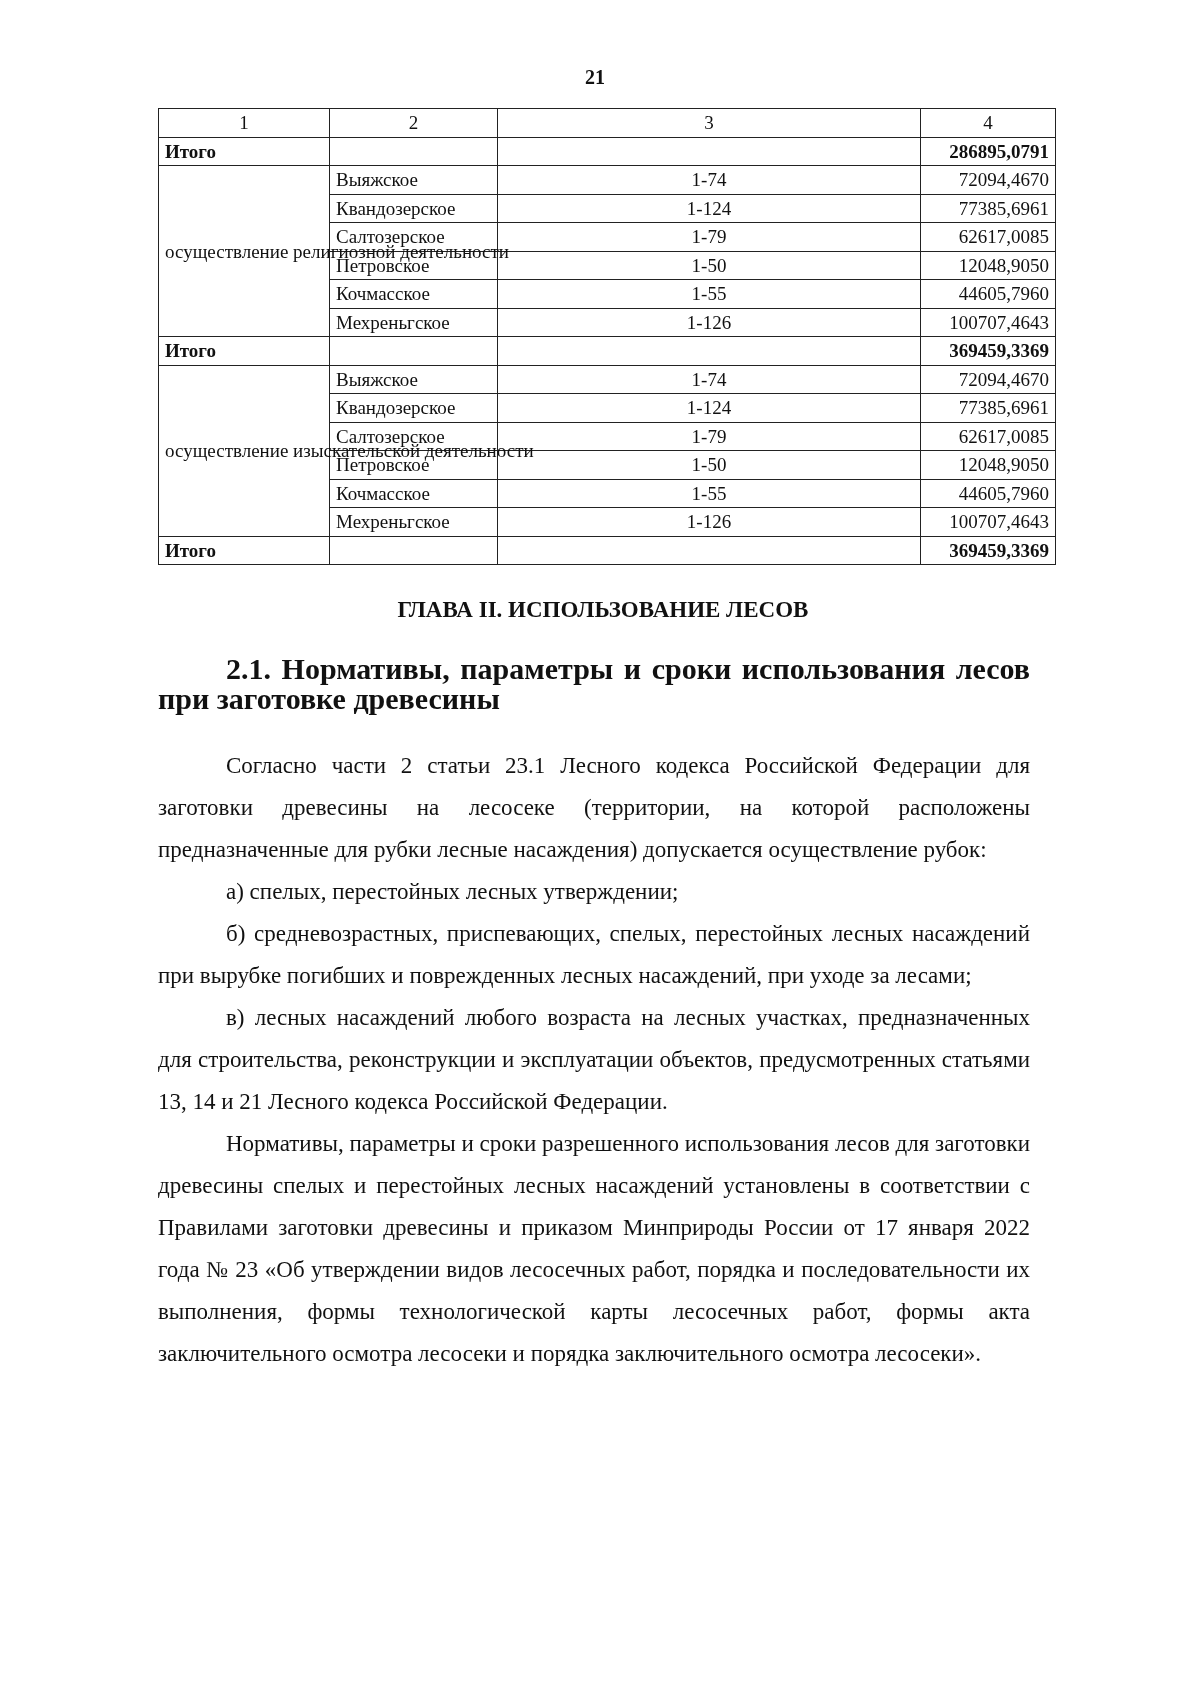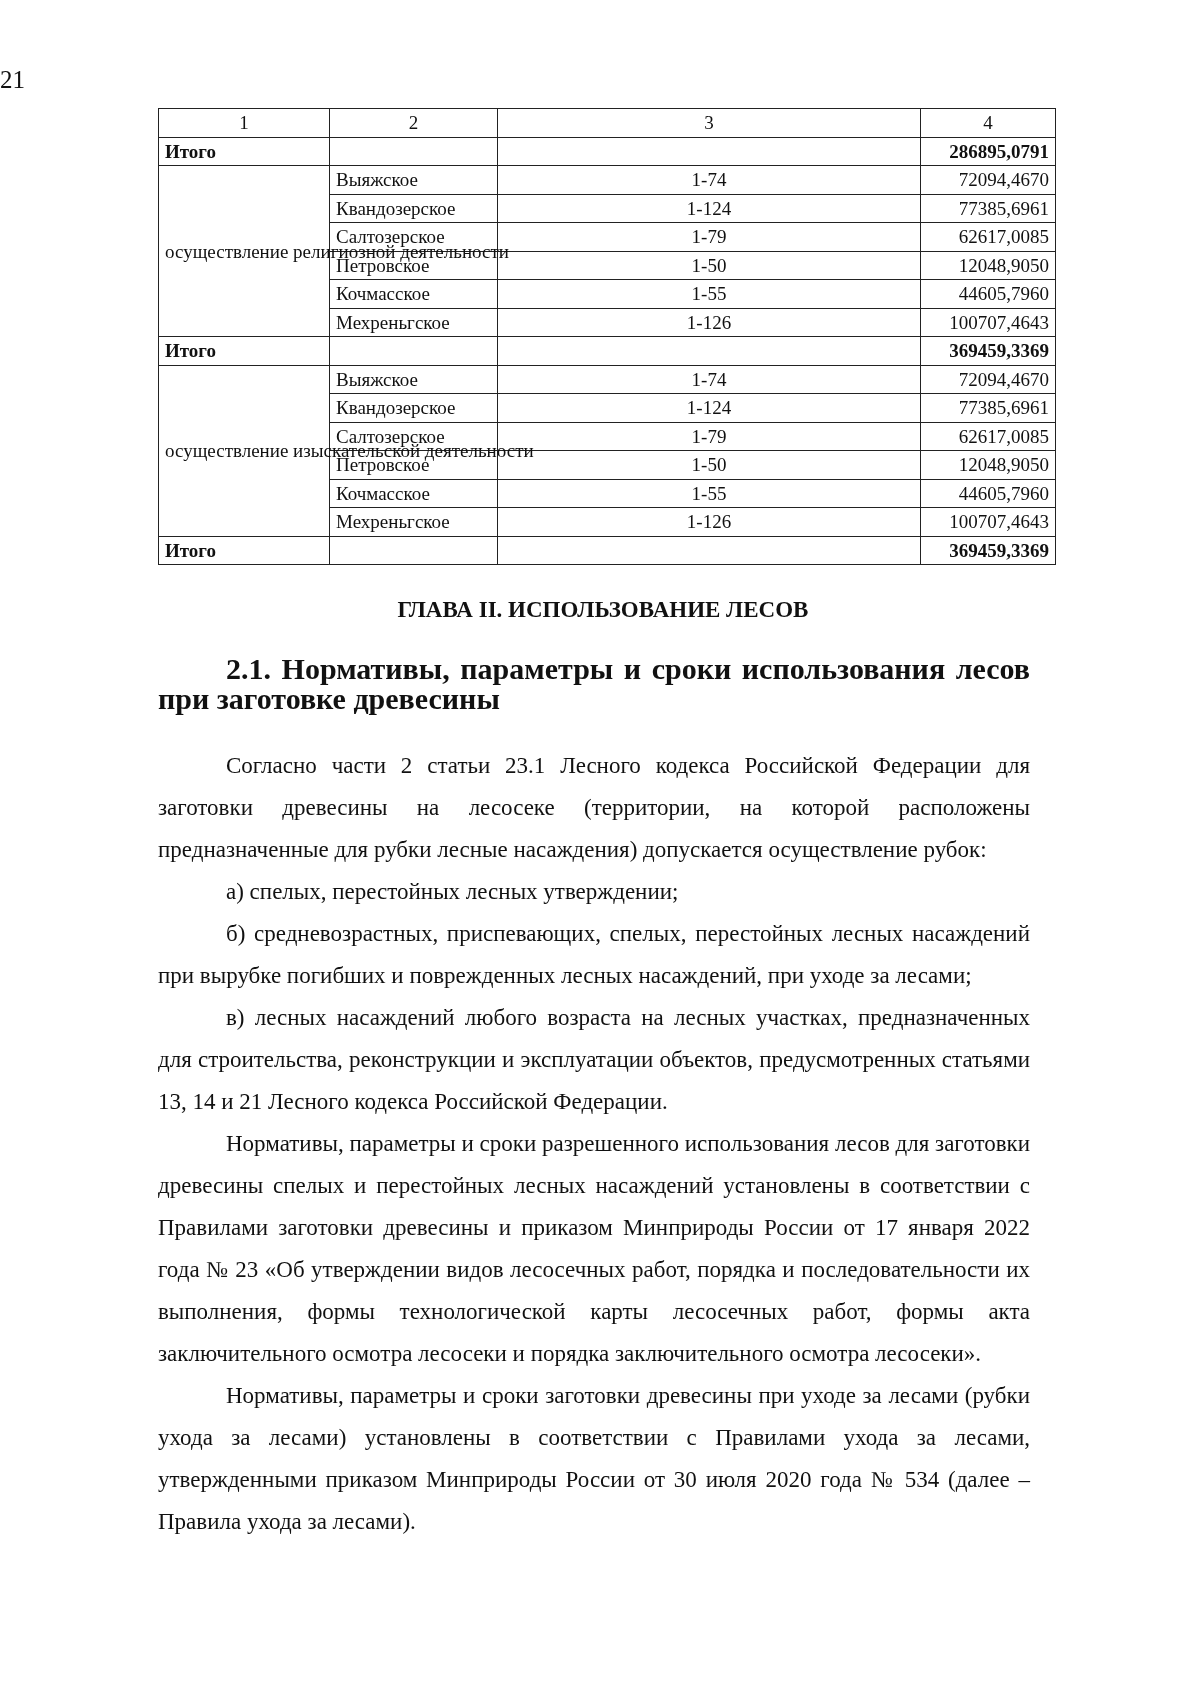--- a/index.html
+++ b/index.html
@@ -1,22 +1,23 @@
 <!DOCTYPE html>
 <html><head>
 <meta charset="utf-8">
 <style>
   html, body { margin: 0; padding: 0; background: #ffffff; }
   body {
     width: 1200px; height: 1697px; position: relative; overflow: hidden;
     font-family: "Liberation Serif", serif; color: #111111;
   }
   .page-number {
-    position: absolute; top: 66px; left: 0; width: 1190px; 
-    font-size: 25px;
+    position: absolute; top: 66px; left: 0; width: 1190px; text-align: center;
+    font-size: 20px;
+    font-weight: bold;
   }
   table.data-table {
     position: absolute; top: 108px; left: 158px; width: 897px;
     border-collapse: collapse; font-size: 19px; table-layout: fixed;
   }
   table.data-table td {
     border: 1.3px solid #222; padding: 0 6px; height: 27.5px; line-height: 27px;
     vertical-align: middle; white-space: nowrap;
   }
   col.c1 { width: 171px; } col.c2 { width: 168px; } col.c3 { width: 423px; } col.c4 { width: 135px; }
@@ -145,14 +146,13 @@
 
 <div class="chapter-title">ГЛАВА II. ИСПОЛЬЗОВАНИЕ ЛЕСОВ</div>
 <div class="section-title">2.1. Нормативы, параметры и сроки использования лесов при заготовке древесины</div>
 
 <div class="body-text">
   <p>Согласно части 2 статьи 23.1 Лесного кодекса Российской Федерации для заготовки древесины на лесосеке (территории, на которой расположены предназначенные для рубки лесные насаждения) допускается осуществление рубок:</p>
   <p>а) спелых, перестойных лесных утверждении;</p>
   <p>б) средневозрастных, приспевающих, спелых, перестойных лесных насаждений при вырубке погибших и поврежденных лесных насаждений, при уходе за лесами;</p>
   <p>в) лесных насаждений любого возраста на лесных участках, предназначенных для строительства, реконструкции и эксплуатации объектов, предусмотренных статьями 13, 14 и 21 Лесного кодекса Российской Федерации.</p>
   <p>Нормативы, параметры и сроки разрешенного использования лесов для заготовки древесины спелых и перестойных лесных насаждений установлены в соответствии с Правилами заготовки древесины и приказом Минприроды России от 17 января 2022 года № 23 «Об утверждении видов лесосечных работ, порядка и последовательности их выполнения, формы технологической карты лесосечных работ, формы акта заключительного осмотра лесосеки и порядка заключительного осмотра лесосеки».</p>
-  <p>Нормативы, параметры и сроки заготовки древесины при уходе за лесами (рубки ухода за лесами) установлены в соответствии с Правилами ухода за лесами, утвержденными приказом Минприроды России от 30 июля 2020 года № 534 (далее – Правила ухода за лесами).</p>
 </div>
 
 </body></html>

